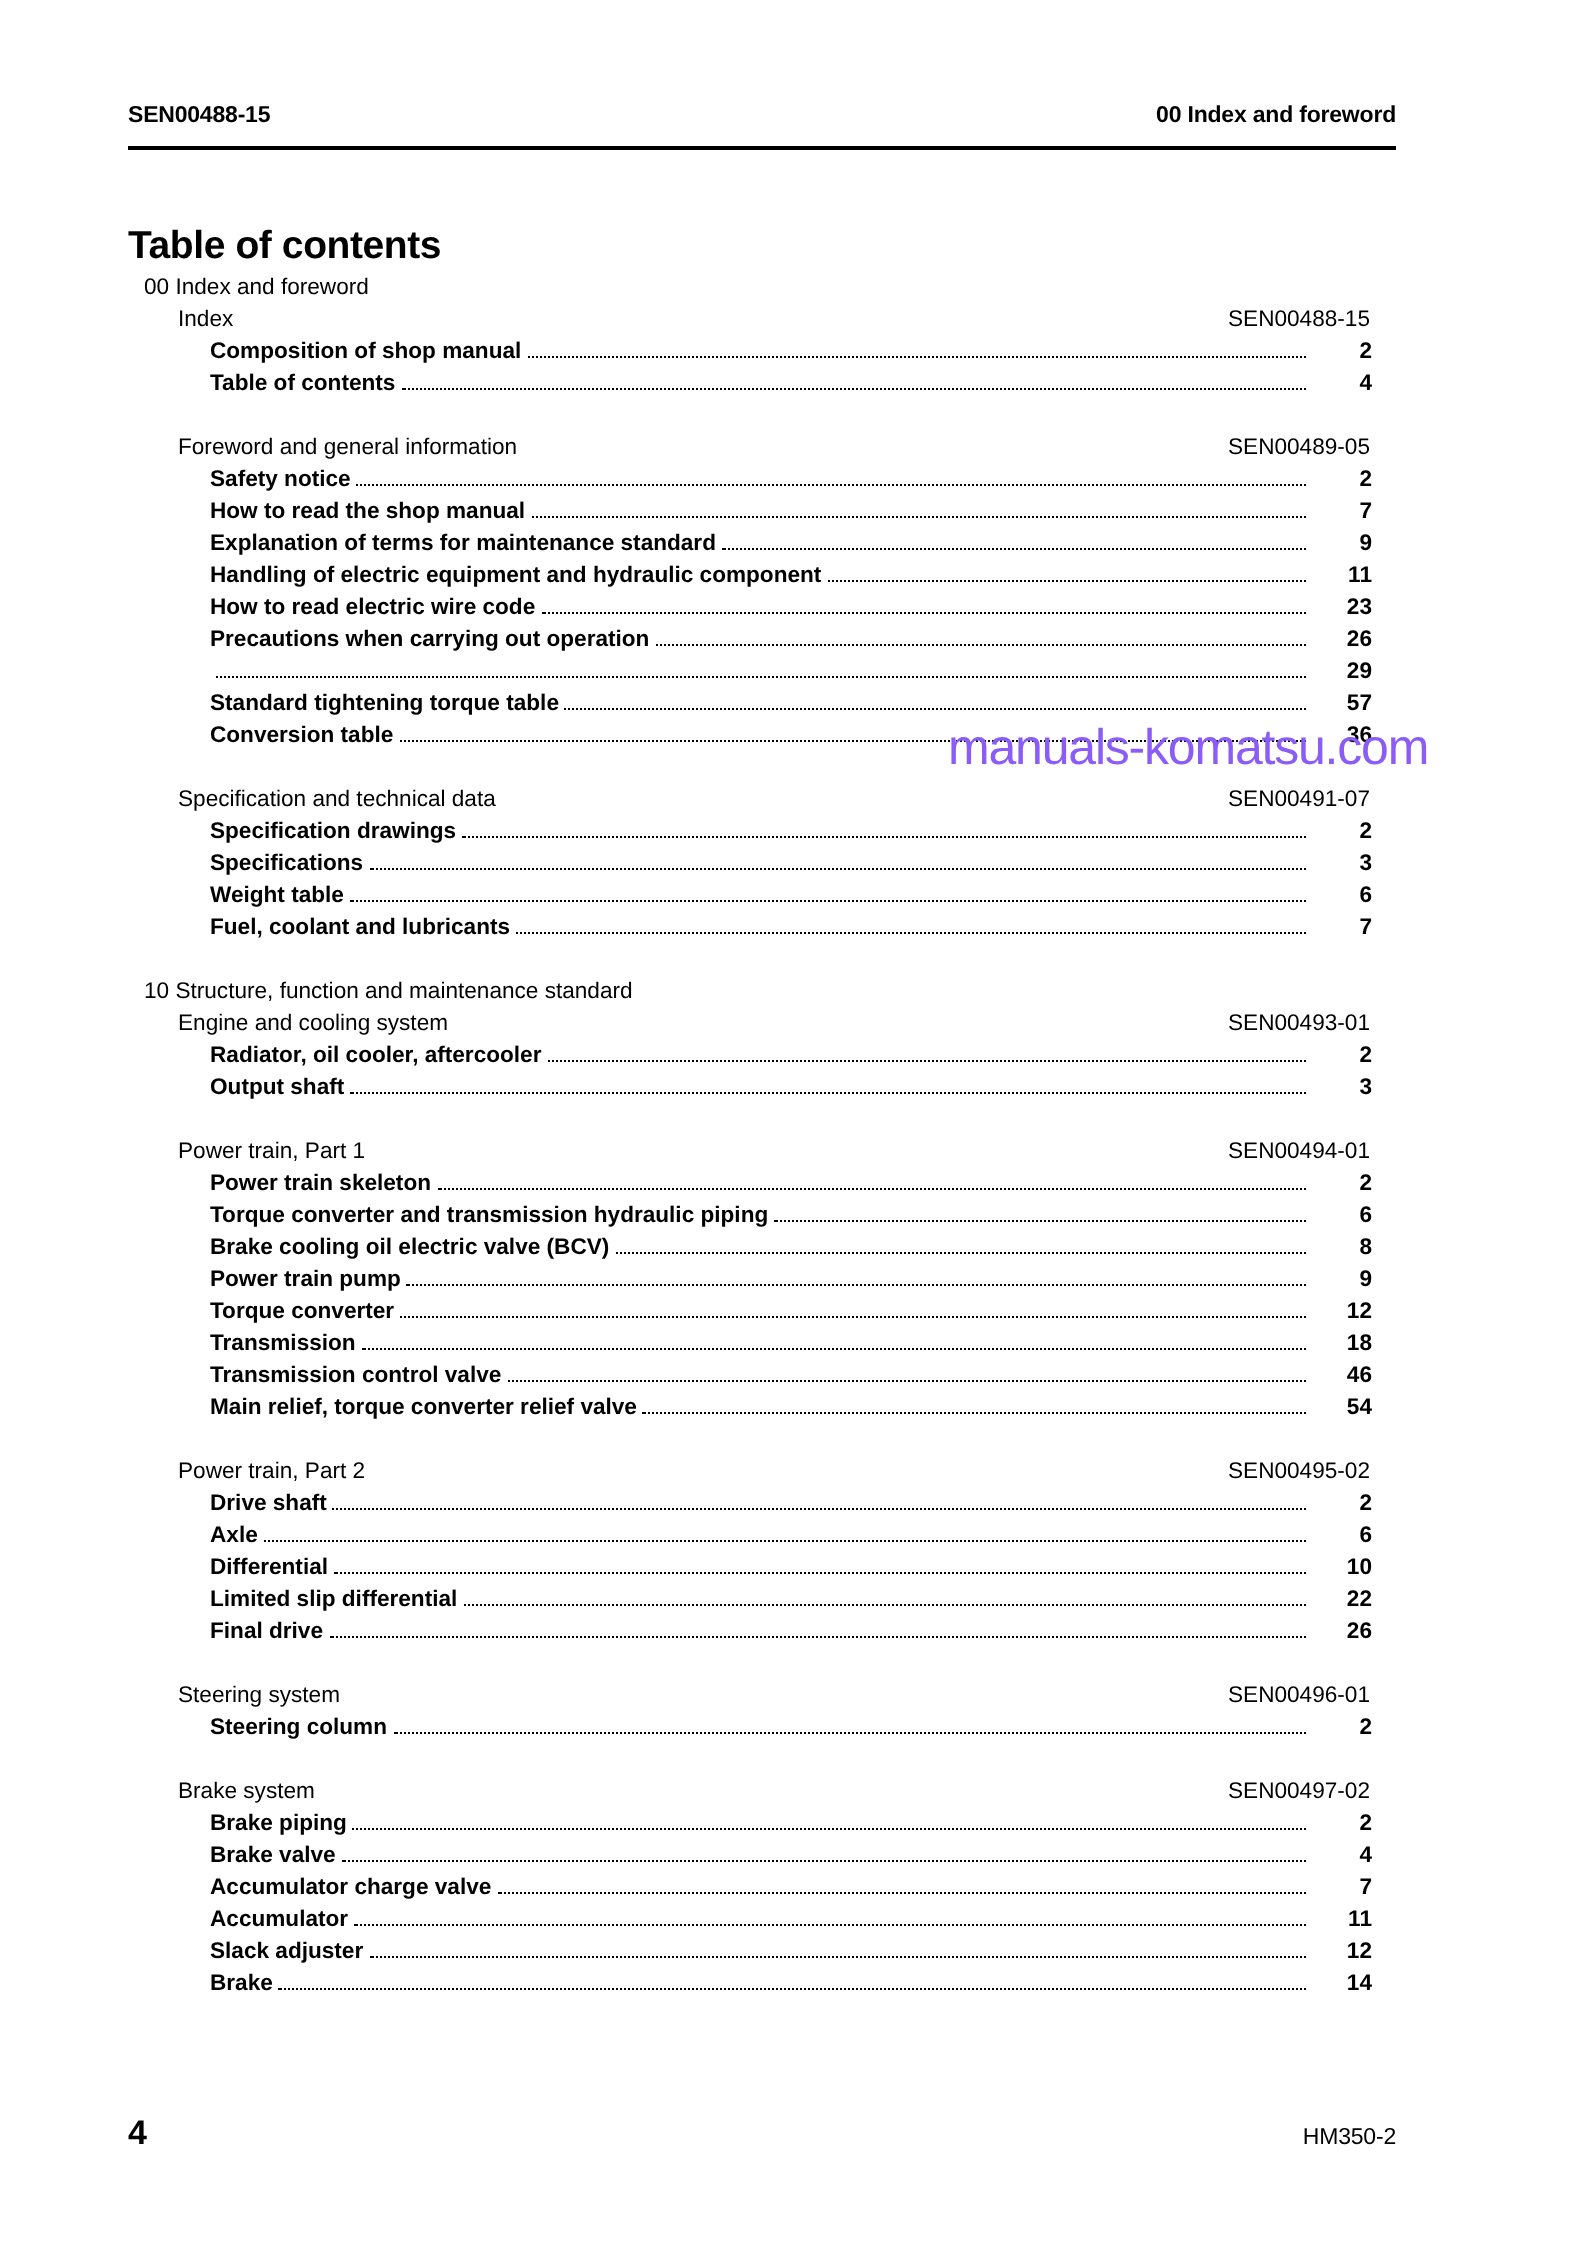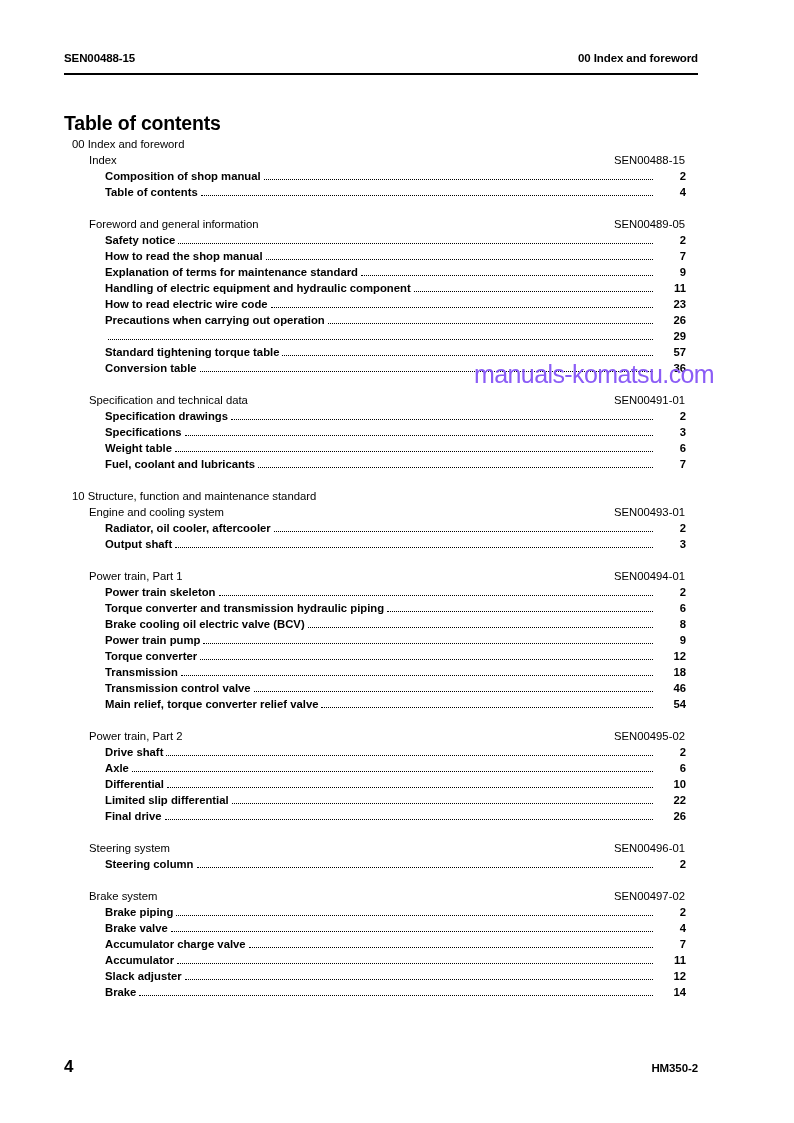--- a/index.html
+++ b/index.html
@@ -135,21 +135,21 @@
     display: flex;
     justify-content: space-between;
     align-items: baseline;
   }
   #footer-page {
     font-size: 17px;
     font-weight: bold;
   }
   #footer-model {
     font-size: 11.5px;
-    font-weight: bold;
+    font-weight: normal;
     letter-spacing: -0.1px;
   }
 </style>
 </head>
 <body>
 
 <div id="page">
 
   <div id="header">
     <span>SEN00488-15</span>
@@ -229,21 +229,21 @@
             <span class="leader"></span>
             <span class="pg">36</span>
           </div>
         </div>
       </div>
       <div class="group">
         <div class="sub">
           <div class="sub-head">
             <span class="sub-name">Specification and technical data</span>
             <span class="spacer"></span>
-            <span class="sen">SEN00491-01</span>
+            <span class="sen">SEN00491-07</span>
           </div>
           <div class="entry">
             <span class="e-name">Specification drawings</span>
             <span class="leader"></span>
             <span class="pg">2</span>
           </div>
           <div class="entry">
             <span class="e-name">Specifications</span>
             <span class="leader"></span>
             <span class="pg">3</span>

